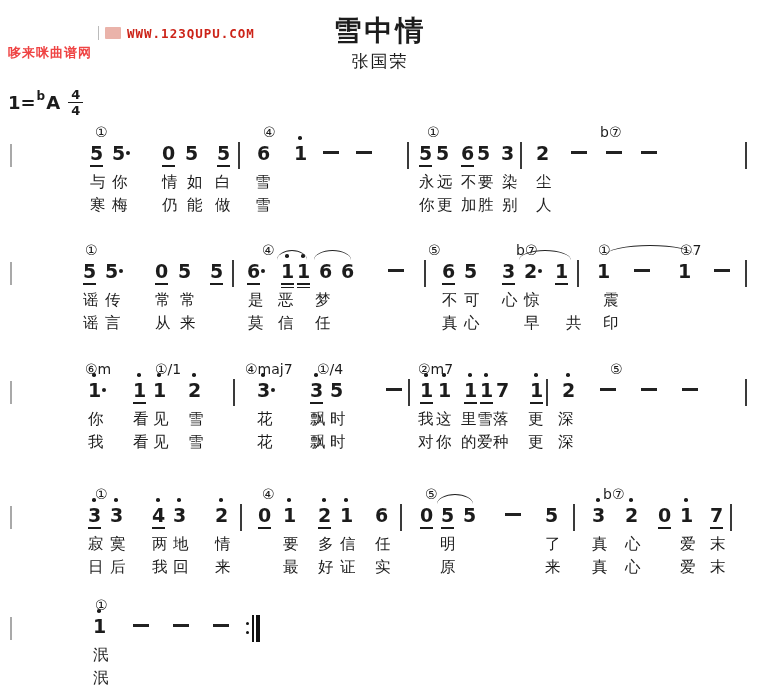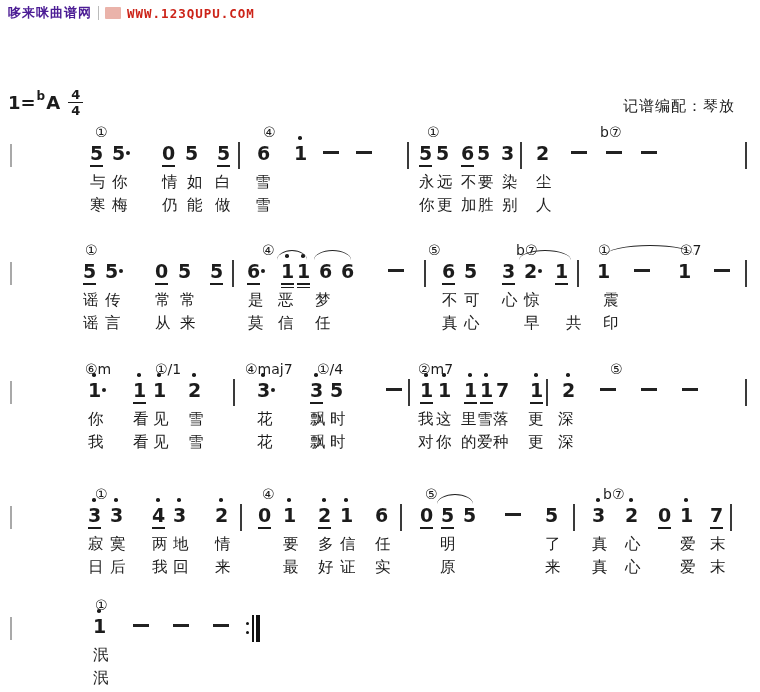--- a/index.html
+++ b/index.html
@@ -52,38 +52,39 @@
   .repeat .rd.t { top:7px; } .repeat .rd.b { top:16px; }
   .repeat .thin { position:absolute; left:6px; top:0; width:1.5px; height:27px; background:#111; }
   .repeat .thick { position:absolute; left:9.5px; top:0; width:4px; height:27px; background:#111; }
 </style>
 </head>
 <body>
 
 <div class="page">
 
   <div class="logo">
-    <span class="logo-name" style="color: #4c1d95;">哆来咪曲谱网</span>
+    <span class="logo-name" style="color: #ef4444; margin-top: 40px;">哆来咪曲谱网</span>
     <span class="logo-sep"></span>
     <span class="logo-mark" style="background: rgb(234, 179, 170);"></span>
     <span class="logo-url" style="color: rgb(204, 35, 24);">WWW.123QUPU.COM</span>
   </div>
 
+  <div class="song-title">雪中情</div>
+  <div class="song-artist">张国荣</div>
 
   <div class="keysig">
     <span>1=</span>
       <span class="flat">b</span>
       <span>A</span>
     <span class="timesig">
       <span class="num">4</span>
       <span class="den">4</span>
     </span>
   </div>
 
-  <div class="arranger">记谱编配：琴放</div>
 
   <div class="score">
       <div class="system" style="top: 124px;">
         <div class="chord" style="left: 95px;">①</div>
         <div class="chord" style="left: 263px;">④</div>
         <div class="chord" style="left: 427px;">①</div>
         <div class="chord" style="left: 600px;">b⑦</div>
         <div class="bar gray" style="left: 10px;"></div>
         <div class="bar" style="left: 238px;"></div>
         <div class="bar" style="left: 407px;"></div>

